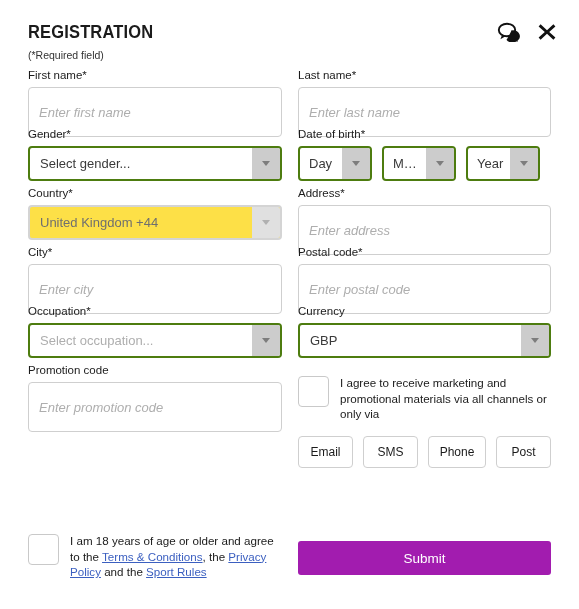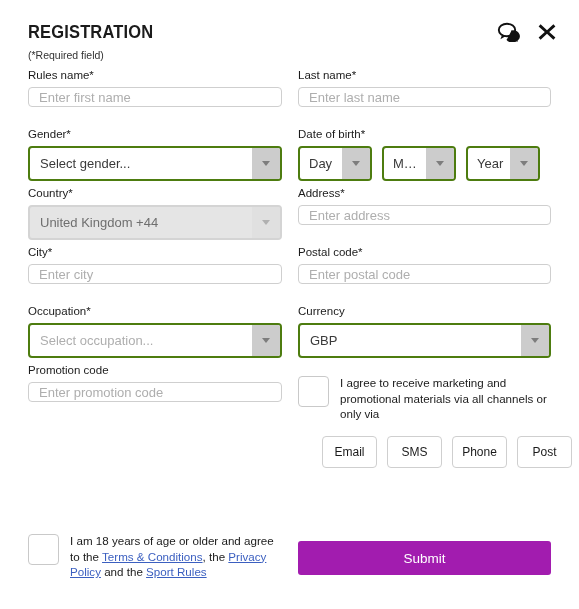--- a/index.html
+++ b/index.html
@@ -74,29 +74,30 @@
     font-size: 11.5px;
     color: #1b1b1b;
     line-height: 14px;
     margin-bottom: 5px;
     white-space: nowrap;
   }
 
   
   .input {
     width: 100%;
-    height: 20px;
+    height: 50px;
     border: 1px solid #cfcfcf;
     border-radius: 4px;
     background: #ffffff;
     padding: 0 10px;
     font-size: 13px;
     color: #3a3a3a;
     font-family: "Liberation Sans", sans-serif;
     outline: none;
+    font-style: italic;
   }
   .input::placeholder { color: #aeaeae; opacity: 1; }
 
   
   .select {
     position: relative;
     width: 100%;
     height: 35px;
     border: 2px solid #4d7c0f;
     border-radius: 4px;
@@ -126,21 +127,21 @@
     flex: 0 0 28px;
   }
   .caret {
     width: 0; height: 0;
     border-left: 4.5px solid transparent;
     border-right: 4.5px solid transparent;
     border-top: 5px solid #7d7d7d;
   }
   
   .select.disabled {
-    background: #e5e5e5;
+    background: #fde047;
     border-color: #d4d4d4;
     cursor: default;
   }
   .select.disabled .sel-text { color: #6f6f6f; }
   .select.disabled .sel-arrow { background: #e0e0e0; }
   .select.disabled .caret { border-top-color: #b0b0b0; }
 
   
   .dob-group { display: flex; gap: 10px; align-items: flex-end; }
   .dob-group .select { width: 74px; }
@@ -163,21 +164,21 @@
     line-height: 15.5px;
     color: #1b1b1b;
   }
   .check-text a, .link {
     color: #3b5fc0;
     text-decoration: underline;
     cursor: pointer;
   }
 
   
-  .chips { display: flex; gap: 10px; margin-left: 24px; }
+  .chips { display: flex; gap: 10px; }
   .chip {
     height: 32px;
     min-width: 55px;
     padding: 0 12px;
     border: 1px solid #cfcfcf;
     border-radius: 4px;
     background: #fff;
     font-size: 12px;
     color: #1b1b1b;
     font-family: "Liberation Sans", sans-serif;
@@ -223,21 +224,21 @@
           <path d="M3.6 2.2 L10 8.2 L16.4 2.2 L18.4 4.4 L12.2 10 L18.4 15.6 L16.4 17.8 L10 11.8 L3.6 17.8 L1.6 15.6 L7.8 10 L1.6 4.4 Z" fill="#111"></path>
         </svg>
       </button>
     </div>
   </div>
 
   <div class="form">
 
     <div class="row" style="height:59px;">
       <div class="col-l">
-        <div class="field-label">Rules name*</div>
+        <div class="field-label">First name*</div>
         <input class="input" type="text" placeholder="Enter first name" style="">
       </div>
       <div class="col-r">
         <div class="field-label">Last name*</div>
         <input class="input" type="text" placeholder="Enter last name" style="">
       </div>
     </div>
 
     <div class="row" style="height:59px;">
       <div class="col-l">

